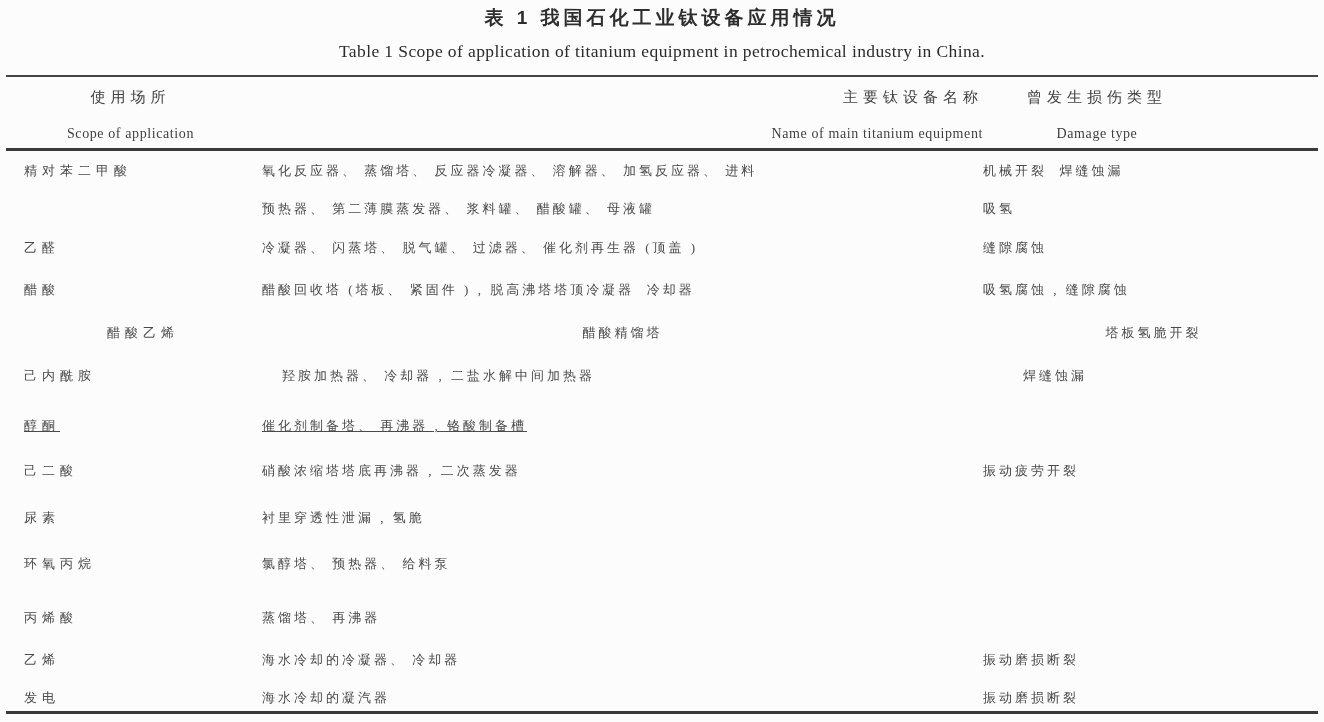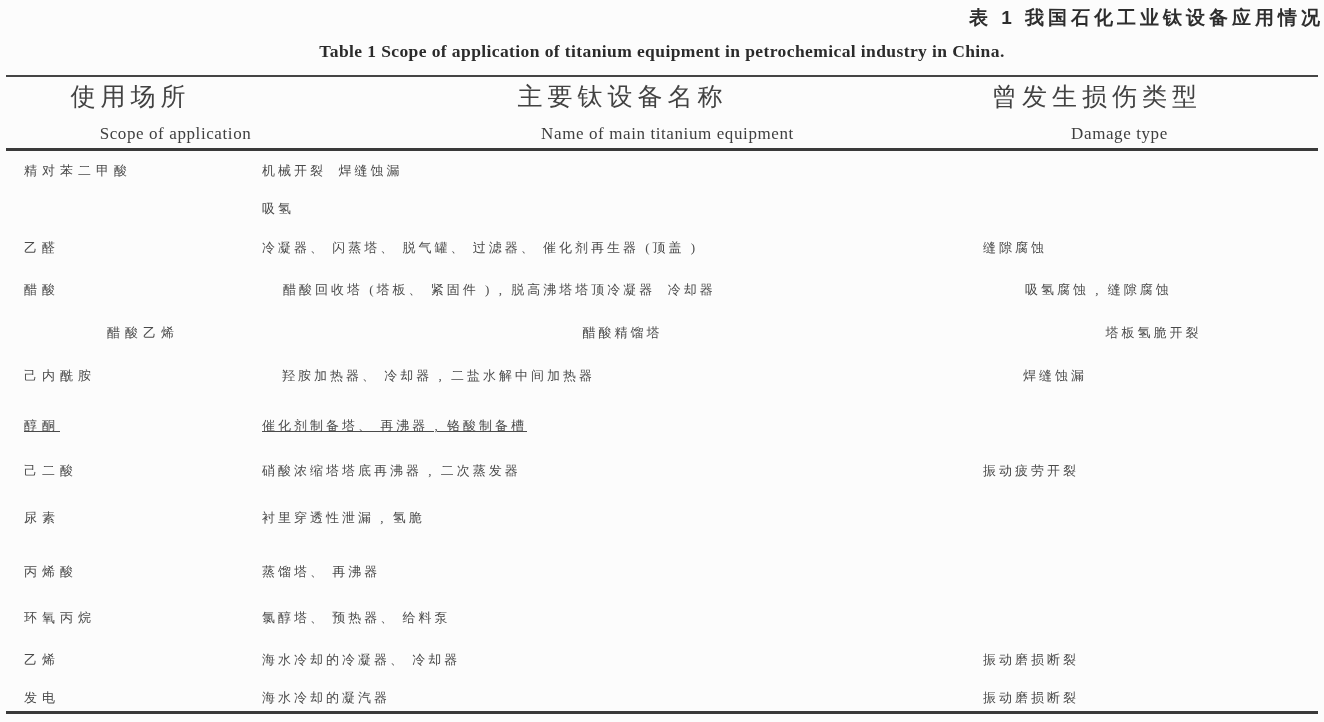--- a/index.html
+++ b/index.html
@@ -7,33 +7,33 @@
     width:1324px;height:722px;
     background:#fcfcfc;
     font-family:"Liberation Serif", serif;
     color:#474747;
     overflow:hidden;
   }
   .page{position:relative;width:1324px;height:722px;}
 
   .title-zh{
     margin-top:6px;
-    text-align:right;
+    text-align:center;
     font-family:"Liberation Sans", sans-serif;
     font-weight:700;
     font-size:19px;
     line-height:24px;
     letter-spacing:4px;
     color:#2e2e2e;
   }
   .title-en{
     margin-top:10px;
     text-align:center;
     font-family:"Liberation Serif", serif;
-    font-weight:700;
+    font-weight:400;
     font-size:17.5px;
     line-height:22px;
     letter-spacing:0.4px;
     color:#2b2b2b;
   }
 
   .rule{height:2px;background:#454545;margin:0 6px;}
   .rule.top{margin-top:13px;}
   .rule.thick{height:3px;background:#3a3a3a;}
   .rule.under-header{margin-top:3px;}
@@ -41,52 +41,51 @@
 
   .grid{
     display:grid;
     grid-template-columns:262px 721px 1fr;
   }
   .c1{padding-left:24px;}
   .c3{padding-left:0;}
 
   
   .thead .c1{text-align:center;padding-left:24px;padding-right:25px;}
-  .thead .c2{text-align:center;}
+  .thead .c2{text-align:right;}
   .thead .c3{text-align:center;padding-right:113px;}
   .h-zh{
     margin-top:9px;
-    font-size:25px;
+    font-size:15px;
     line-height:22px;
     letter-spacing:5px;
     color:#424242;
   }
   .h-en{
     margin-top:15px;
-    font-size:17px;
+    font-size:14px;
     line-height:22px;
     letter-spacing:0.6px;
     color:#3f3f3f;
-    margin-left:45px;
   }
 
   
   .trow{
     font-size:13px;
     line-height:20px;
     color:#4a4a4a;
   }
   .trow .c1{letter-spacing:5px;white-space:pre-wrap;}
   .trow .c2{letter-spacing:3px;white-space:pre-wrap;}
   .trow .c3{letter-spacing:3px;white-space:pre-wrap;}
 
   .trow.r1{line-height:38px;margin-top:1px;}
   .trow.r1 .c1{line-height:20px;padding-top:9px;}
   .trow.r2{margin-top:10px;}
-  .trow.r3{margin-top:22px;gap:21px;}
+  .trow.r3{margin-top:22px;}
   .trow.r4{margin-top:23px;text-align:center;}
   .trow.r5{margin-top:23px;gap:20px;}
   .trow.r6{margin-top:30px;text-decoration:underline;}
   .trow.r7{margin-top:25px;}
   .trow.r8{margin-top:27px;}
   .trow.r9{margin-top:26px;}
   .trow.r10{margin-top:34px;}
   .trow.r11{margin-top:22px;}
   .trow.r12{margin-top:18px;}
 </style>
@@ -111,20 +110,22 @@
       <div class="c2">Name of main titanium equipment</div>
       <div class="c3">Damage type</div>
     </div>
   </div>
 
   <div class="rule thick under-header"></div>
 
   <div class="tbody">
     <div class="grid trow r1">
       <div class="c1">精对苯二甲酸</div>
+      <div class="c2">氧化反应器、 蒸馏塔、 反应器冷凝器、 溶解器、 加氢反应器、 进料
+预热器、 第二薄膜蒸发器、 浆料罐、 醋酸罐、 母液罐</div>
       <div class="c3">机械开裂  焊缝蚀漏
 吸氢</div>
     </div>
     <div class="grid trow r2">
       <div class="c1">乙醛</div>
       <div class="c2">冷凝器、 闪蒸塔、 脱气罐、 过滤器、 催化剂再生器 (顶盖 )</div>
       <div class="c3">缝隙腐蚀</div>
     </div>
     <div class="grid trow r3">
       <div class="c1">醋酸</div>
@@ -148,28 +149,28 @@
     </div>
     <div class="grid trow r7">
       <div class="c1">己二酸</div>
       <div class="c2">硝酸浓缩塔塔底再沸器 , 二次蒸发器</div>
       <div class="c3">振动疲劳开裂</div>
     </div>
     <div class="grid trow r8">
       <div class="c1">尿素</div>
       <div class="c3">衬里穿透性泄漏 , 氢脆</div>
     </div>
+    <div class="grid trow r9">
+      <div class="c1">环氧丙烷</div>
+      <div class="c2">氯醇塔、 预热器、 给料泵</div>
+      <div class="c3"></div>
+    </div>
     <div class="grid trow r10">
       <div class="c1">丙烯酸</div>
       <div class="c2">蒸馏塔、 再沸器</div>
-      <div class="c3"></div>
-    </div>
-    <div class="grid trow r9">
-      <div class="c1">环氧丙烷</div>
-      <div class="c2">氯醇塔、 预热器、 给料泵</div>
       <div class="c3"></div>
     </div>
     <div class="grid trow r11">
       <div class="c1">乙烯</div>
       <div class="c2">海水冷却的冷凝器、 冷却器</div>
       <div class="c3">振动磨损断裂</div>
     </div>
     <div class="grid trow r12">
       <div class="c1">发电</div>
       <div class="c2">海水冷却的凝汽器</div>

